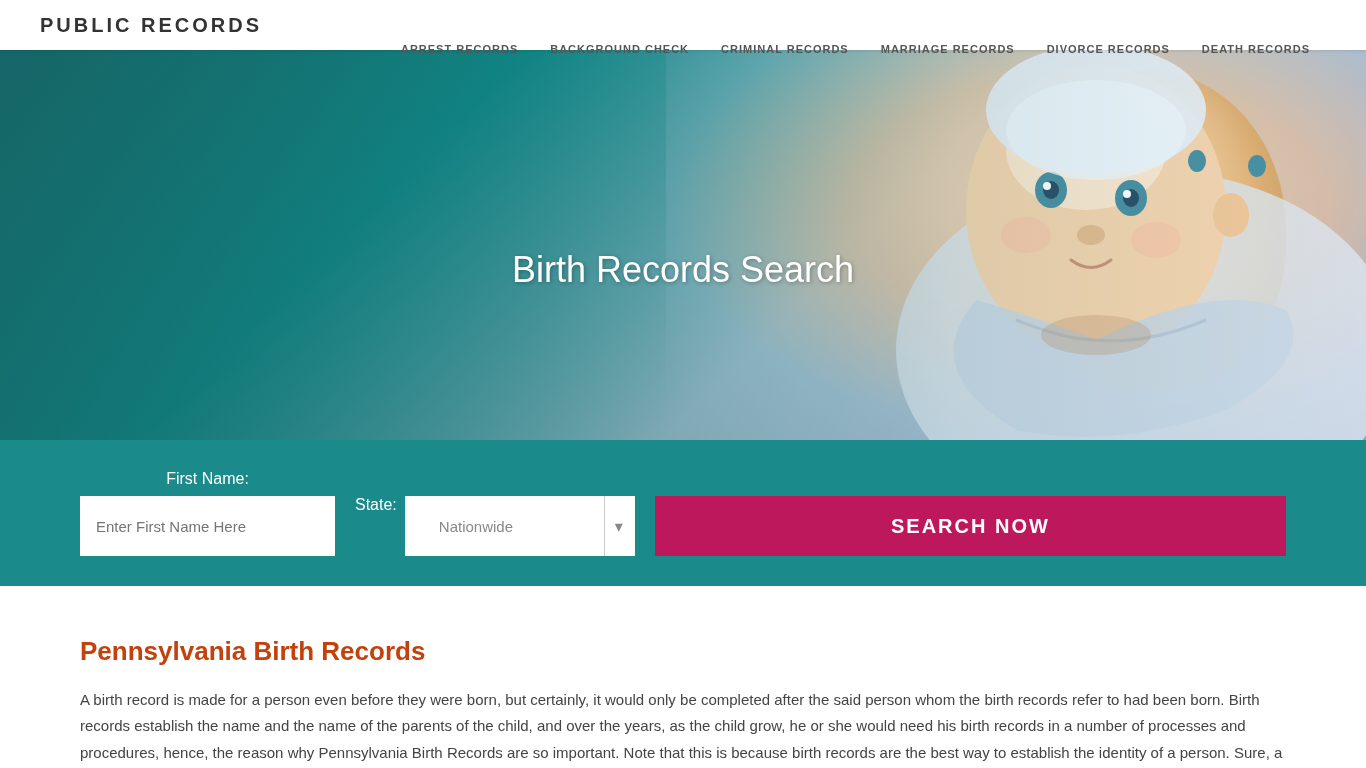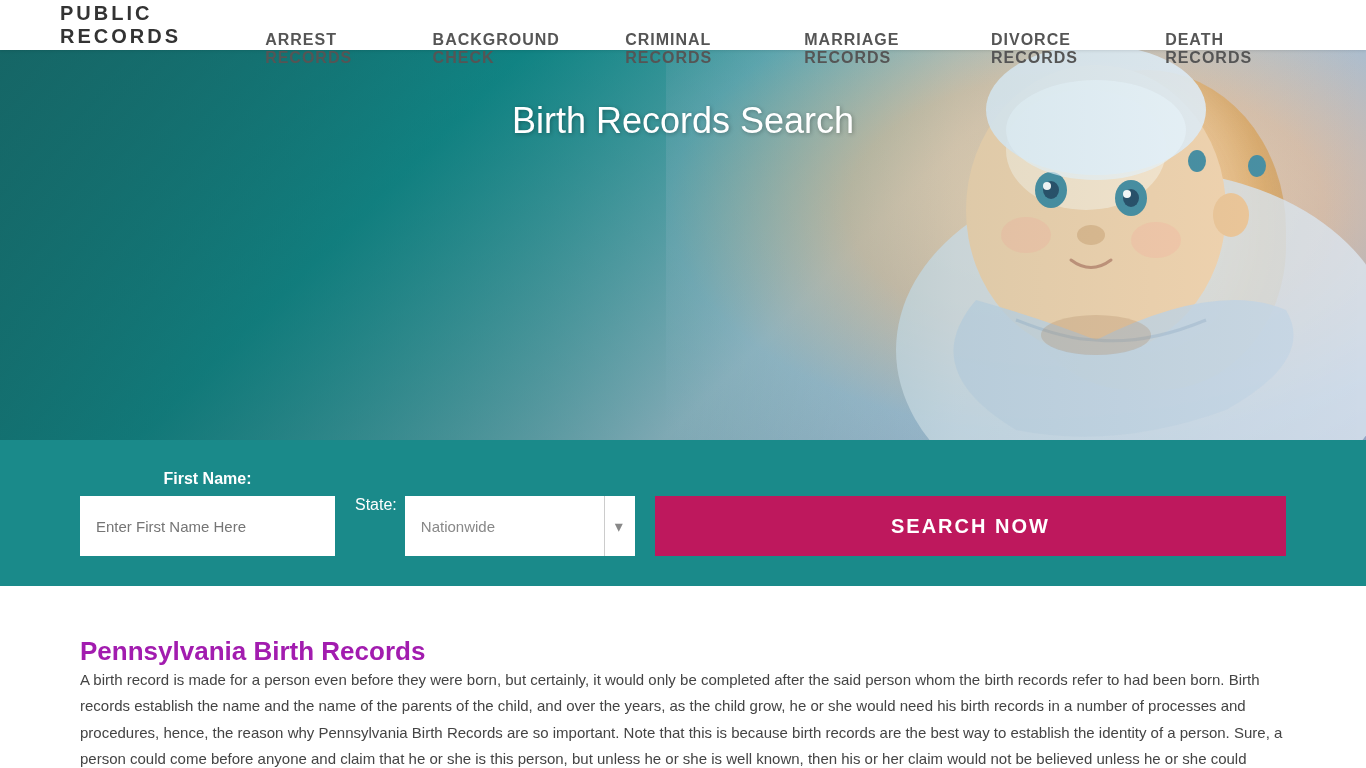--- a/index.html
+++ b/index.html
@@ -14,21 +14,21 @@
       min-height: 768px;
       overflow-x: hidden;
     }
 
     
     .navbar {
       display: flex;
       align-items: center;
       justify-content: space-between;
       background-color: #fff;
-      padding: 0 60px;
+      padding: 0 40px;
       height: 50px;
       position: absolute;
       top: 0;
       left: 0;
       right: 0;
       z-index: 10;
       box-shadow: 0 1px 3px rgba(0,0,0,0.1);
     }
 
     .navbar-brand {
@@ -39,37 +39,37 @@
       text-transform: uppercase;
     }
 
     .navbar-links {
       display: flex;
       gap: 0;
     }
 
     .navbar-links a {
       text-decoration: none;
-      font-size: 16px;
+      font-size: 11px;
       font-weight: 700;
       letter-spacing: 1px;
       color: #555;
       padding: 0 16px;
       text-transform: uppercase;
       margin-top: 48px;
     }
 
     
     .hero {
       position: relative;
       width: 100%;
       height: 390px;
       overflow: hidden;
       display: flex;
-      align-items: flex-start;
+      align-items: center;
       justify-content: center;
     }
 
     .hero-bg {
       position: absolute;
       top: 0; left: 0; right: 0; bottom: 0;
       background: linear-gradient(135deg, #1a6b6b 0%, #0e9999 30%, #b0c8d8 60%, #8899bb 100%);
       z-index: 0;
     }
 
@@ -140,21 +140,21 @@
 
     .search-field {
       display: flex;
       flex-direction: column;
       gap: 8px;
     }
 
     .search-field label {
       color: #fff;
       font-size: 16px;
-      font-weight: 700;
+      font-weight: 400;
       text-align: center;
     }
 
     .search-field input {
       width: 255px;
       height: 60px;
       border: none;
       padding: 0 16px;
       font-size: 15px;
       color: #aaa;
@@ -179,21 +179,21 @@
       position: relative;
       width: 230px;
       height: 60px;
       background: #fff;
     }
 
     .state-select-wrapper select {
       width: 100%;
       height: 100%;
       border: none;
-      padding: 0 16px;
+      padding: 0 34px;
       font-size: 15px;
       color: #888;
       outline: none;
       appearance: none;
       background: transparent;
       cursor: pointer;
     }
 
     .state-select-wrapper .dropdown-arrow {
       position: absolute;
@@ -226,21 +226,22 @@
 
     
     .content {
       background: #fff;
       padding: 50px 80px;
     }
 
     .content-heading {
       font-size: 26px;
       font-weight: 700;
-      color: #a21caf;
+      color: #c2410c;
+      margin-bottom: 20px;
     }
 
     .content-body {
       font-size: 15px;
       color: #444;
       line-height: 1.75;
     }
   </style>
 </head>
 <body>

